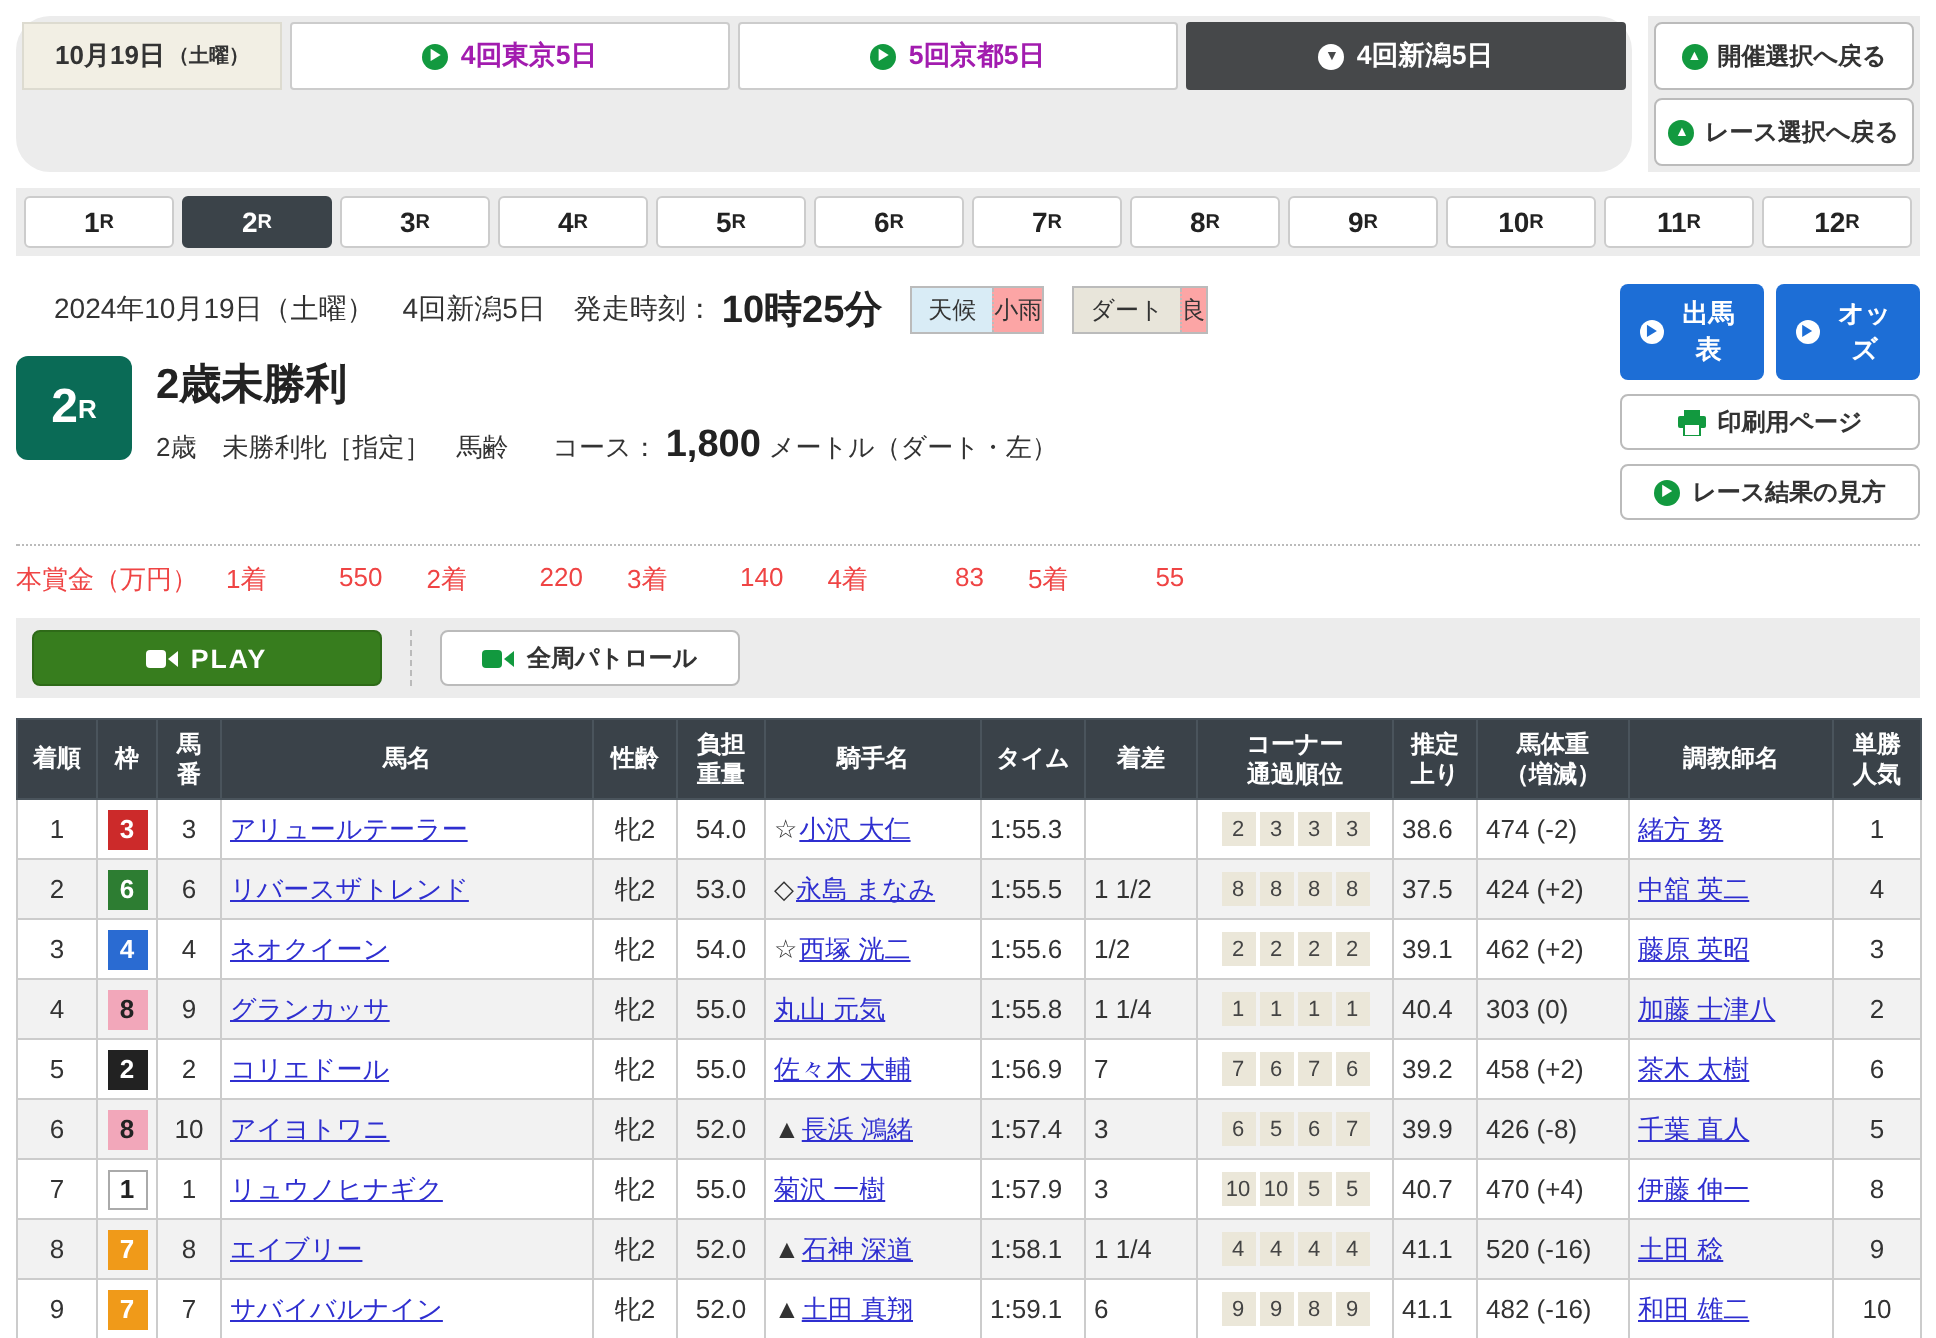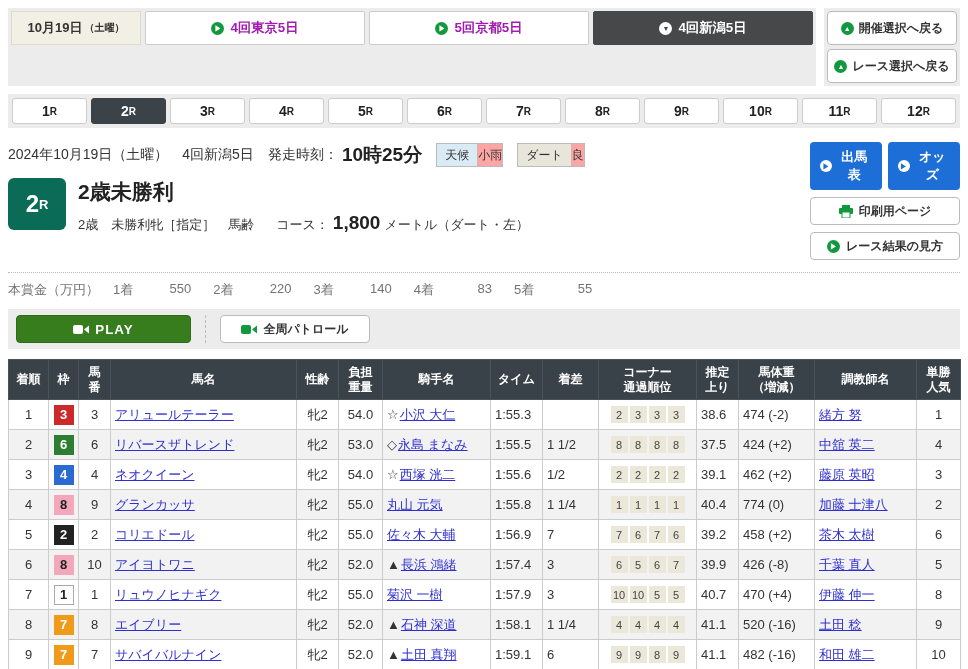--- a/index.html
+++ b/index.html
@@ -7,21 +7,21 @@
     width: 968px; height: 669px;
     background: #fff;
     font-family: "Liberation Sans", "DejaVu Sans", sans-serif;
     color: #333;
     padding: 8px;
     font-size: 13px;
     overflow: hidden;
   }
   
   .top-wrap { display: flex; gap: 8px; }
-  .day-grid { flex: 1; background: #ececec; padding: 3px; display: flex; flex-direction: column; gap: 4px; }
+  .day-grid { flex: 1; background: #ececec; padding: 3px; display: flex; flex-direction: column; gap: 4px; border-radius: 17px; }
   .day-row { display: flex; gap: 4px; height: 34px; }
   .date-cell {
     width: 130px; background: #f2efe4; border: 1px solid #dddbd0;
     display: flex; align-items: center; justify-content: center;
     font-weight: bold; color: #333;
   }
   .date-cell .dow { font-size: 10px; font-weight: bold; margin-left: 2px; }
   .meet-btn {
     flex: 1; background: #fff; border: 1px solid #ccc; border-radius: 2px;
     display: flex; align-items: center; justify-content: center; gap: 6px;
@@ -48,21 +48,21 @@
   .rtab {
     flex: 1; height: 26px; background: #fff; border: 1px solid #ccc; border-radius: 3px;
     display: flex; align-items: center; justify-content: center;
     font-weight: bold; font-size: 14px; color: #222; cursor: pointer;
   }
   .rtab .small-r { font-size: 10px; }
   .rtab.active { background: #3b4349; border-color: #3b4349; color: #fff; }
   
   .race-head { display: flex; margin-top: 14px; }
   .race-head-left { flex: 1; }
-  .info-line { display: flex; align-items: center; gap: 4px; font-size: 14px; color: #333; }
+  .info-line { display: flex; align-items: center; gap: 4px; font-size: 14px; color: #333; margin-left: 19px; }
   .info-line .seg { margin-right: 10px; }
   .start-time { font-size: 19px; font-weight: bold; color: #222; }
   .badge { display: inline-flex; border: 1px solid #bbb; margin-left: 10px; font-size: 12px; height: 24px; }
   .badge .b-label { padding: 4px 8px; display: flex; align-items: center; }
   .badge .b-val { padding: 4px 0; background: #fca5a5; font-weight: normal; display: flex; align-items: center; border-left: 1px dotted #bbb;}
   .b-label.weather { background: #d9ecf6; }
   .b-label.track   { background: #e8e5da; }
   .title-row { display: flex; align-items: flex-start; margin-top: 10px; gap: 12px; }
   .race-no-badge {
     width: 58px; height: 52px; background: #0a6b56; border-radius: 6px;
@@ -82,21 +82,21 @@
   }
   .blue-btn .circ { background: #fff; color: #1d6ed6; width: 12px; height: 12px; }
   .white-btn {
     width: 150px; height: 28px; background: #fff; border: 1px solid #bbb; border-radius: 4px;
     display: flex; align-items: center; justify-content: center; gap: 6px;
     font-size: 12px; font-weight: bold; color: #333; cursor: pointer;
   }
   
   .prize-line {
     margin-top: 12px; border-top: 1px dotted #bbb; padding-top: 8px;
-    display: flex; gap: 0; font-size: 13px; color: #737373; align-items: baseline;
+    display: flex; gap: 0; font-size: 13px; color: #ef4444; align-items: baseline;
   }
   .prize-label { margin-right: 14px; }
   .prize-item { display: flex; }
   .prize-place { margin-right: 14px; }
   .prize-amt { min-width: 44px; text-align: right; margin-right: 22px; }
   
   .video-strip {
     margin-top: 10px; background: #ececec; padding: 6px 8px;
     display: flex; align-items: center; gap: 14px; height: 40px;
   }
@@ -429,21 +429,21 @@
         <td class="c"><span class="waku waku-pink">8</span></td>
         <td class="c">9</td>
         <td><a class="tbl-link">グランカッサ</a></td>
         <td class="c">牝2</td>
         <td class="c">55.0</td>
         <td><a class="tbl-link">丸山 元気</a></td>
         <td>1:55.8</td>
         <td>1 1/4</td>
         <td class="c"><span class="corner-box">1</span><span class="corner-box">1</span><span class="corner-box">1</span><span class="corner-box">1</span></td>
         <td>40.4</td>
-        <td>774 (0)</td>
+        <td>303 (0)</td>
         <td><a class="tbl-link">加藤 士津八</a></td>
         <td class="c">2</td>
       </tr>
       <tr>
         <td class="c">5</td>
         <td class="c"><span class="waku waku-black">2</span></td>
         <td class="c">2</td>
         <td><a class="tbl-link">コリエドール</a></td>
         <td class="c">牝2</td>
         <td class="c">55.0</td>

